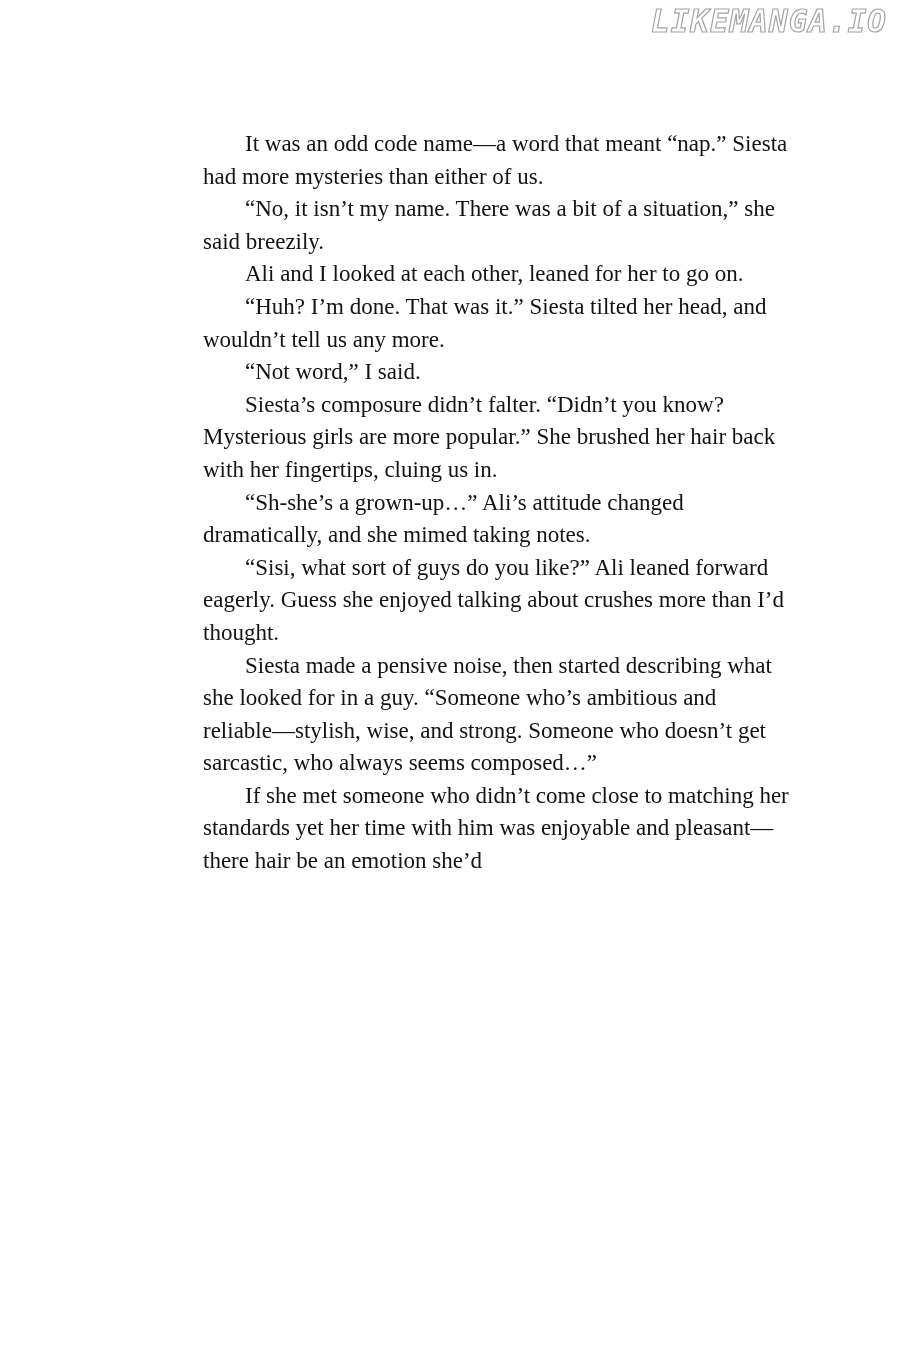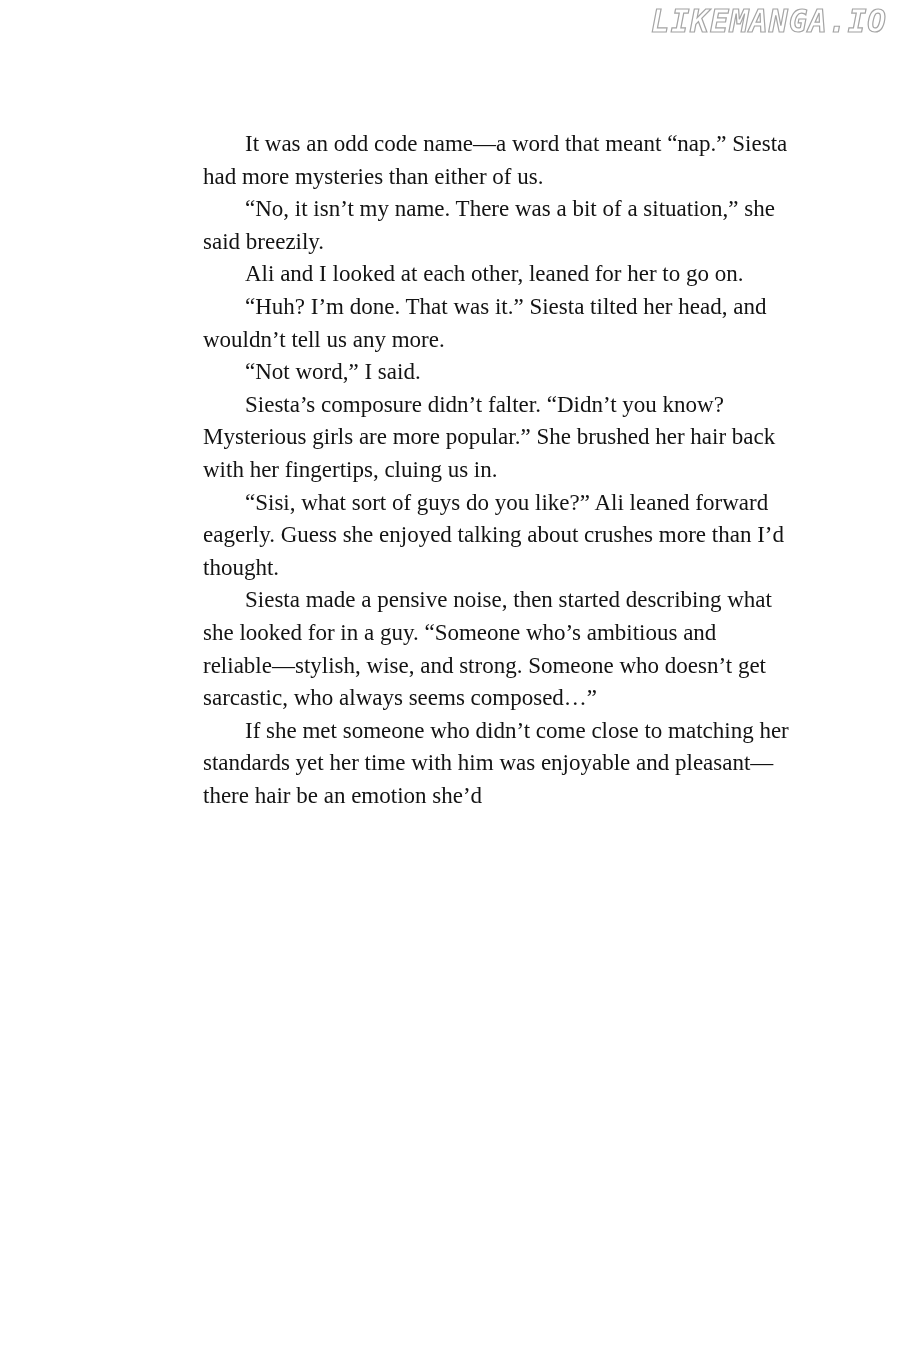--- a/index.html
+++ b/index.html
@@ -49,16 +49,17 @@
 
 <div class="watermark">LIKEMANGA.IO</div>
 
 <div class="text-block">
   <p>It was an odd code name—a word that meant “nap.” Siesta had more mysteries than either of us.</p>
   <p>“No, it isn’t my name. There was a bit of a situation,” she said breezily.</p>
   <p>Ali and I looked at each other, leaned for her to go on.</p>
   <p>“Huh? I’m done. That was it.” Siesta tilted her head, and wouldn’t tell us any more.</p>
   <p>“Not word,” I said.</p>
   <p>Siesta’s composure didn’t falter. “Didn’t you know? Mysterious girls are more popular.” She brushed her hair back with her fingertips, cluing us in.</p>
+  <p>“Sh-she’s a grown-up…” Ali’s attitude changed dramatically, and she mimed taking notes.</p>
   <p>“Sisi, what sort of guys do you like?” Ali leaned forward eagerly. Guess she enjoyed talking about crushes more than I’d thought.</p>
   <p>Siesta made a pensive noise, then started describing what she looked for in a guy. “Someone who’s ambitious and reliable—stylish, wise, and strong. Someone who doesn’t get sarcastic, who always seems composed…”</p>
   <p>If she met someone who didn’t come close to matching her standards yet her time with him was enjoyable and pleasant—there hair be an emotion she’d</p>
 </div>
 
 </body></html>

